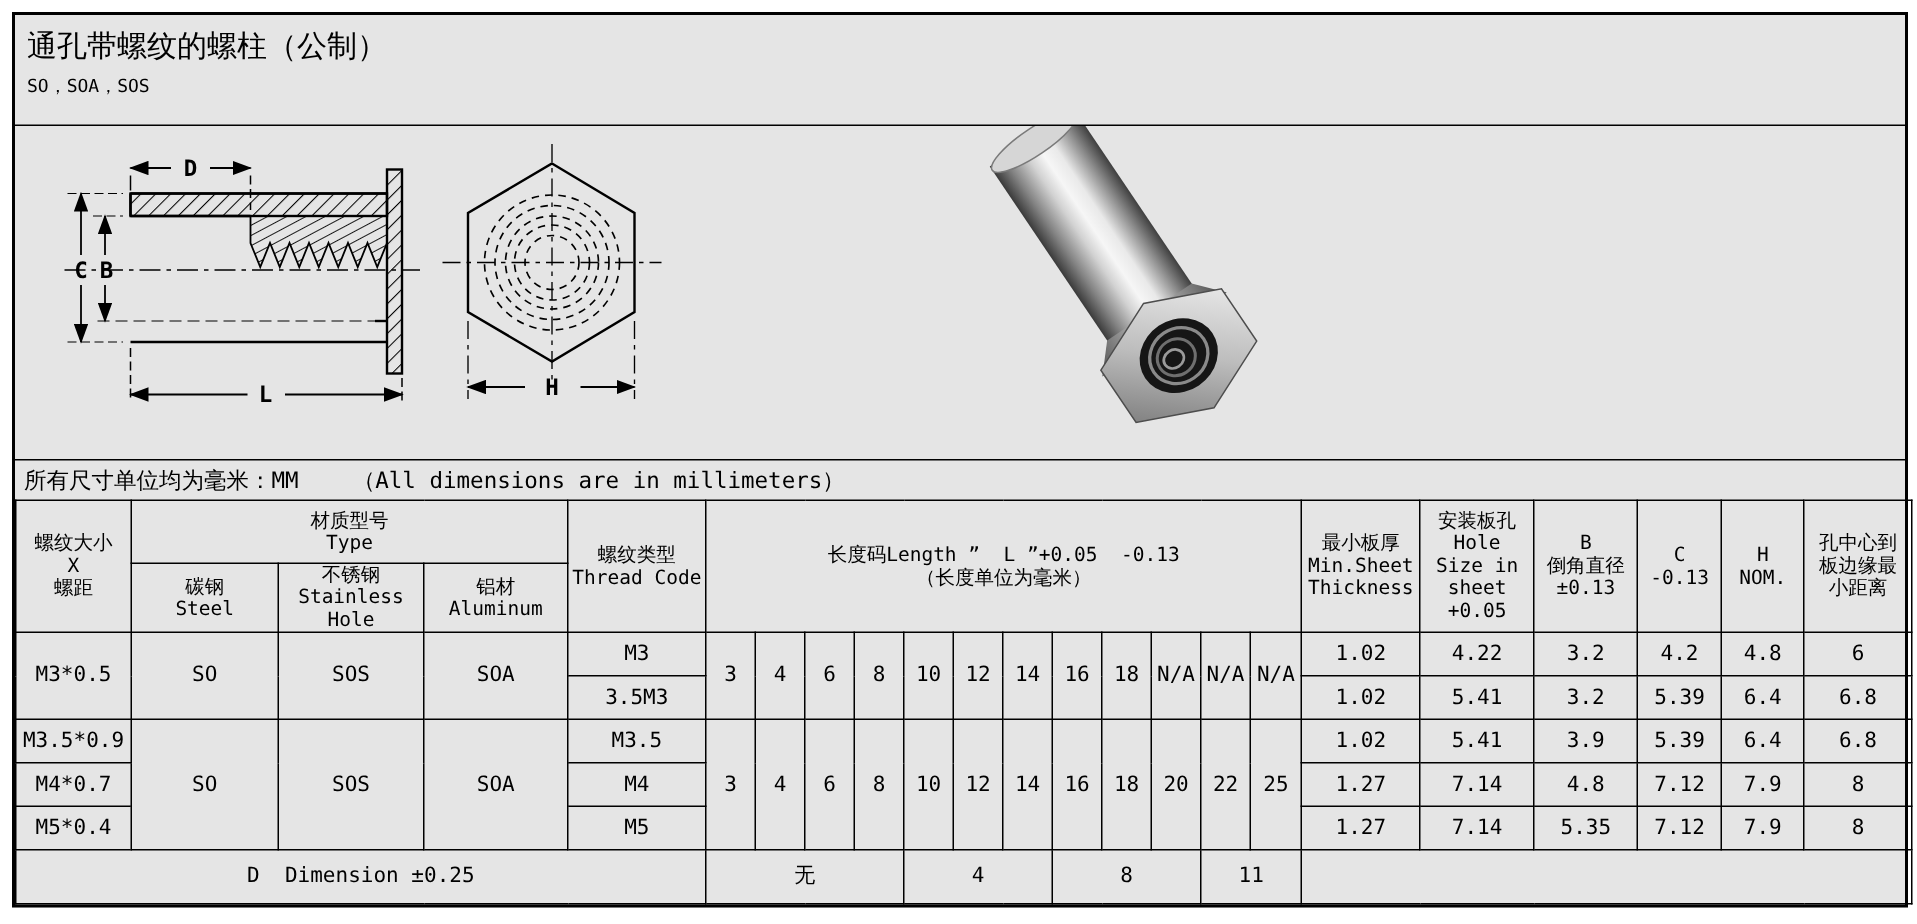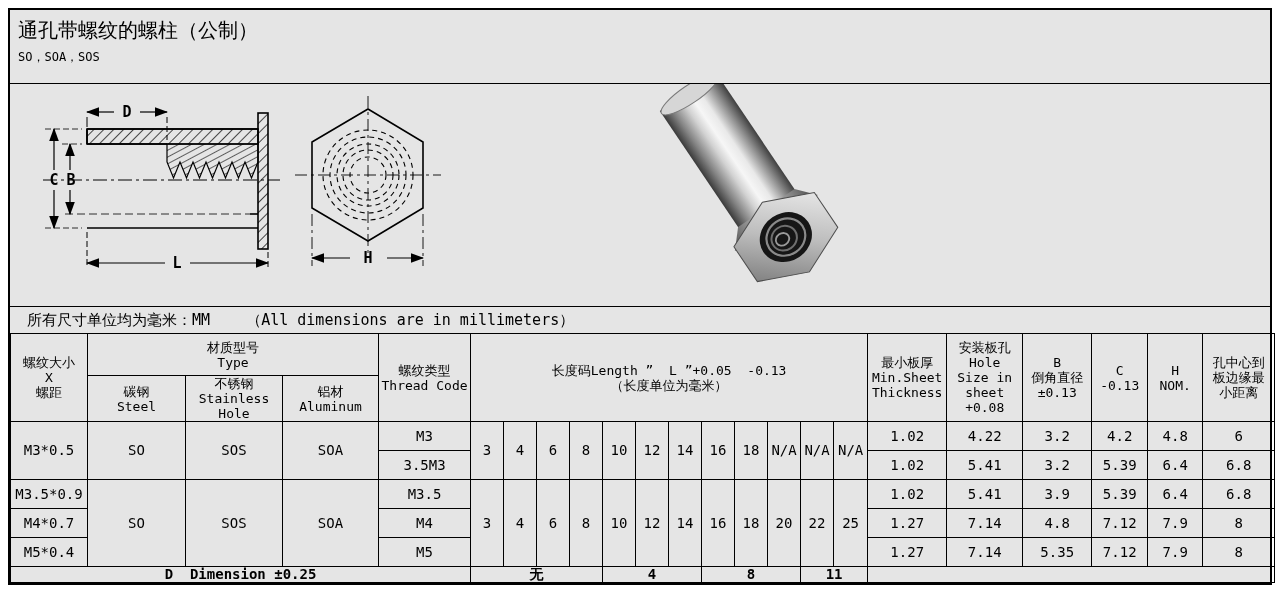--- a/index.html
+++ b/index.html
@@ -3,28 +3,28 @@
 <meta charset="utf-8">
 <style>
   html,body{margin:0;padding:0;background:#fff;width:1278px;height:616px;overflow:hidden;
             font-family:"Liberation Sans",sans-serif;color:#000;}
   .sheet{position:absolute;left:8px;top:8px;width:1260px;border:2px solid #000;background:#e5e5e5;}
   .title-sec{height:74px;border-bottom:1px solid #000;padding:6px 0 0 8px;box-sizing:border-box;}
   .doc-title{font-size:20px;line-height:28px;font-family:"DejaVu Sans Mono",monospace;}
   .doc-subtitle{font-size:12px;line-height:26px;font-family:"DejaVu Sans Mono",monospace;}
   .fig-sec{height:222px;border-bottom:1px solid #000;position:relative;}
   .note-sec{height:26px;line-height:26px;font-size:15px;padding-left:6px;
-            font-family:"DejaVu Sans Mono",monospace;white-space:pre;margin-left:11px;}
+            font-family:"DejaVu Sans Mono",monospace;white-space:pre;}
   table{border-collapse:collapse;table-layout:fixed;width:1256px;}
   td{border:1px solid #000;text-align:center;vertical-align:middle;padding:0;
      font-family:"DejaVu Sans Mono",monospace;font-size:14px;line-height:15px;
      white-space:pre-wrap;overflow:hidden;}
   tr.hr1{height:42px;} tr.hr2{height:44px;}
   td.hd{font-size:13px;line-height:15px;margin-top:11px;}
-  tr.dr{height:29px;} tr.fr{height:16px;font-weight:bold;}
+  tr.dr{height:29px;} tr.fr{height:36px;}
   svg text{font-family:"DejaVu Sans Mono",monospace;font-size:15px;font-weight:bold;fill:#000;}
 </style>
 </head>
 <body>
 
 <div class="sheet">
 
   <div class="title-sec">
     <div class="doc-title">通孔带螺纹的螺柱（公制）</div>
     <div class="doc-subtitle">SO，SOA，SOS</div>
@@ -175,21 +175,21 @@
 Thread Code</td>
       <td class="hd" rowspan="2" colspan="12">长度码Length ”  L ”+0.05  -0.13
 （长度单位为毫米）</td>
       <td class="hd" rowspan="2">最小板厚
 Min.Sheet
 Thickness</td>
       <td class="hd" rowspan="2">安装板孔
 Hole
 Size in
 sheet
-+0.08</td>
++0.05</td>
       <td class="hd" rowspan="2">B
 倒角直径
 ±0.13</td>
       <td class="hd" rowspan="2">C
 -0.13</td>
       <td class="hd" rowspan="2">H
 NOM.</td>
       <td class="hd" rowspan="2">孔中心到
 板边缘最
 小距离</td>

